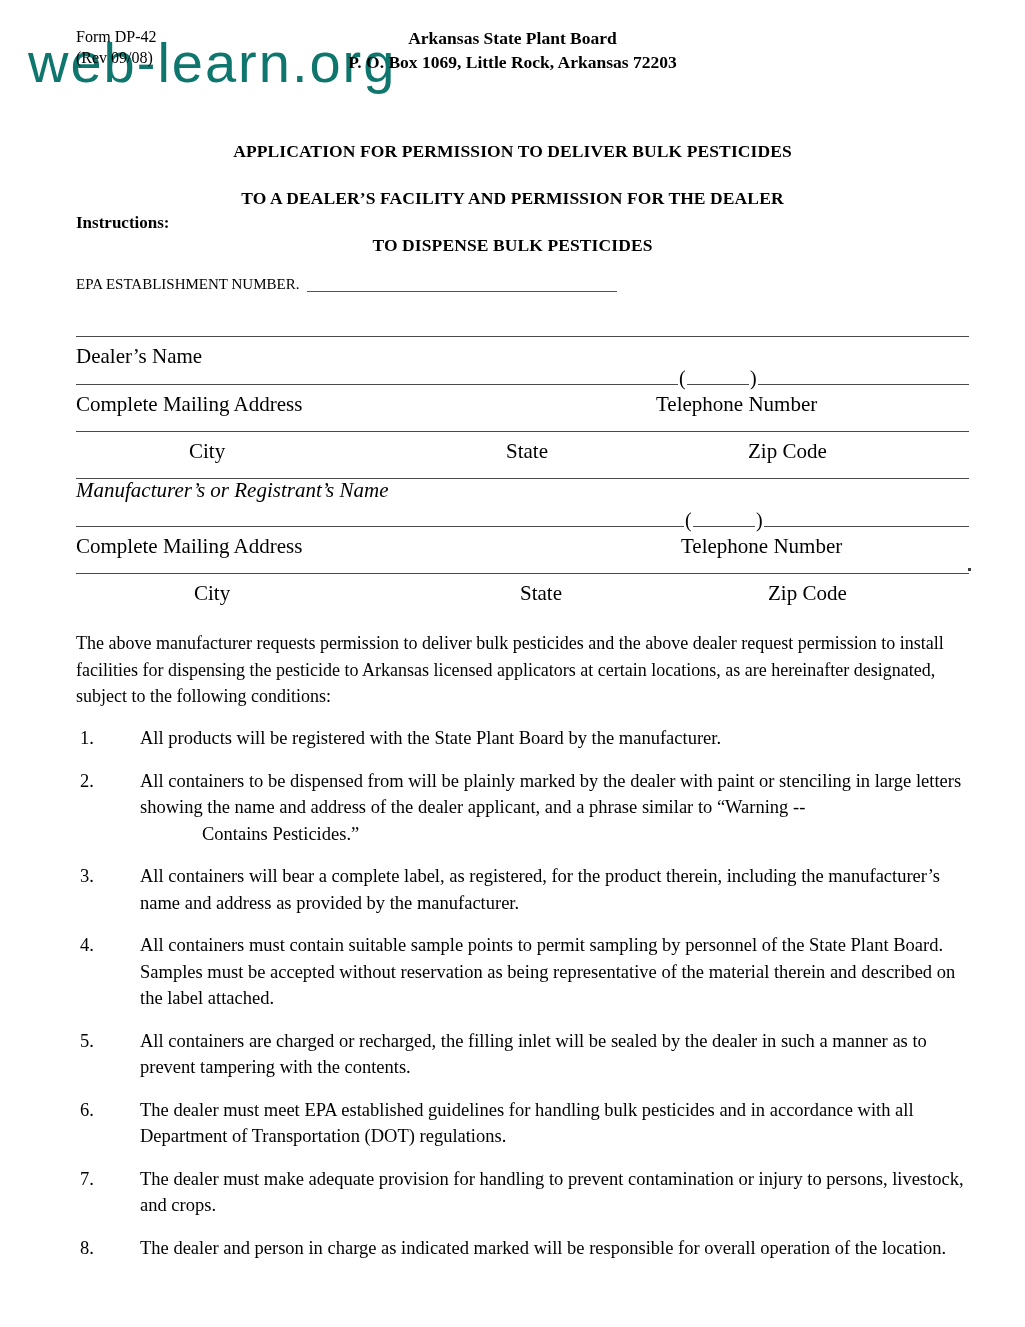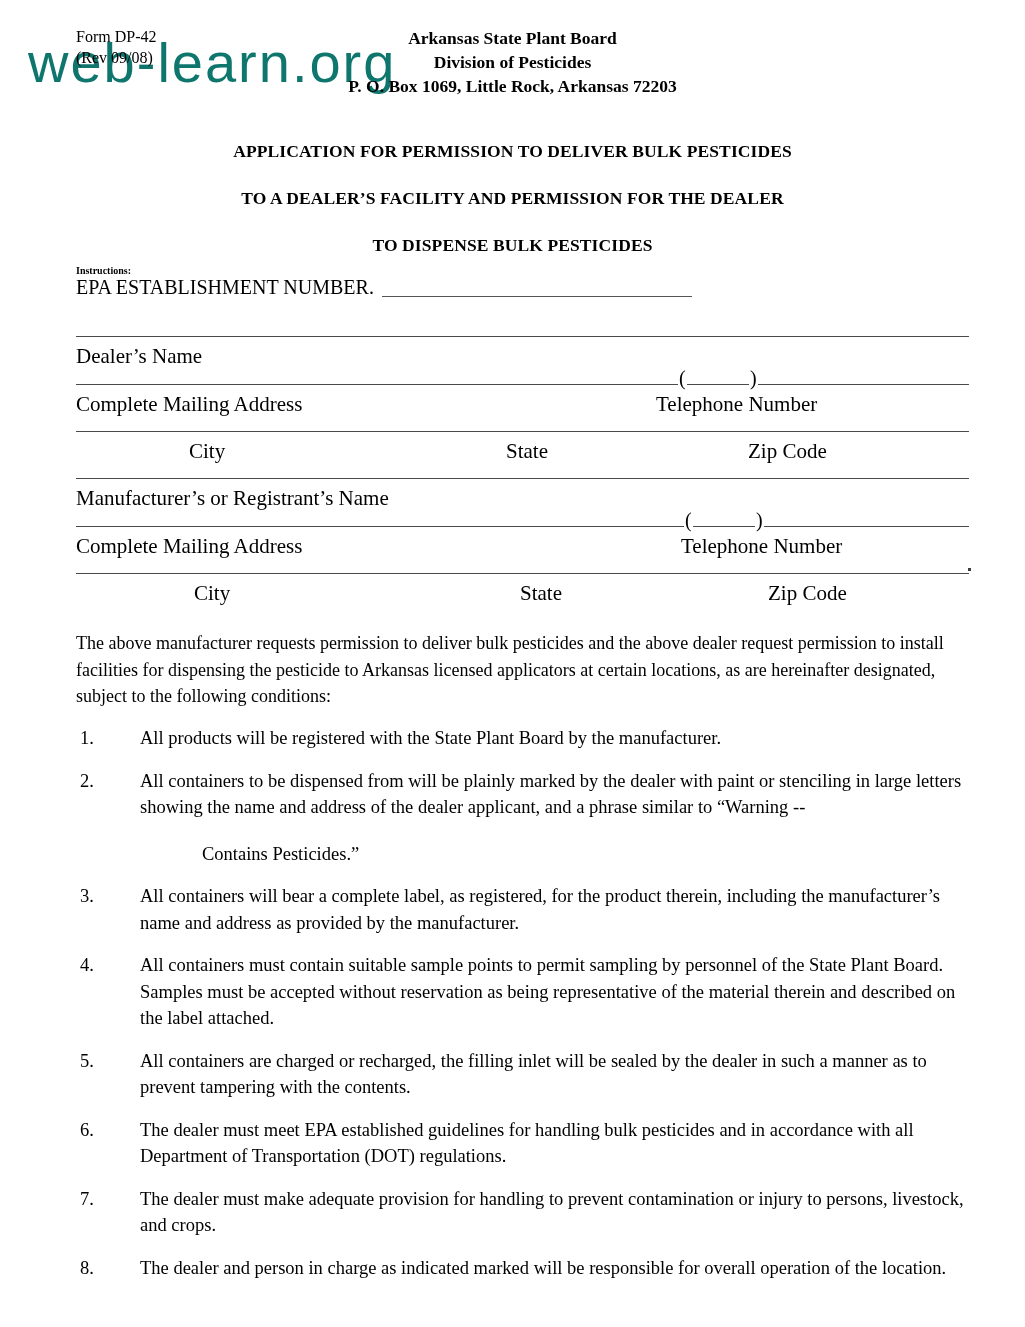--- a/index.html
+++ b/index.html
@@ -76,40 +76,39 @@
     letter-spacing: 0.1px;
   }
   .main-title span { display: block; margin-top: 24px; }
 
   
   .instructions {
     position: absolute;
     left: 76px;
     top: 211px;
     width: 890px;
-    font-size: 10px;
+    font-size: 17px;
     line-height: 24px;
-    margin-top: 48px;
   }
   .instructions .ins-label {
     font-weight: bold;
     float: left;
     width: 112px;
   }
   .instructions .ins-body {
     margin-left: 118px;
     display: block;
   }
 
   
   .epa-row {
     position: absolute;
     left: 76px;
     top: 276px;
-    font-size: 20px;
+    font-size: 15px;
     white-space: nowrap;
   }
   .epa-row .epa-blank {
     display: inline-block;
     width: 310px;
     border-bottom: 1.4px solid #555;
     margin-left: 8px;
     vertical-align: -3px;
     height: 15px;
   }
@@ -188,21 +187,20 @@
 
   <div class="watermark">web-learn.org</div>
 
   <div class="form-id">
     <div>Form DP-42</div>
     <div>(Rev 09/08)</div>
   </div>
 
   <div class="header">
     <span class="hl">Arkansas State Plant Board</span>
-    <span class="hl hl2">Division of Pesticides</span>
     <span class="hl hl3">P. O. Box 1069, Little Rock, Arkansas   72203</span>
   </div>
 
   <div class="main-title">
     <span>APPLICATION FOR PERMISSION TO DELIVER BULK PESTICIDES</span>
     <span>TO A DEALER’S FACILITY AND PERMISSION FOR THE DEALER</span>
     <span>TO DISPENSE BULK PESTICIDES</span>
   </div>
 
   <div class="instructions">
@@ -226,21 +224,21 @@
 
     <div class="rule" style="top:95px;"></div>
     <div class="lbl" style="left:113px;top:105px;">City</div>
     <div class="lbl" style="left:430px;top:105px;">State</div>
     <div class="lbl" style="left:672px;top:105px;">Zip Code</div>
   </div>
 
   <div class="fieldblock" style="top:478px;height:130px;">
 
     <div class="rule" style="top:0px;"></div>
-    <div class="lbl" style="left:0px;top:10px;">Manufacturer’s or Registrant’s Name</div>
+    <div class="lbl" style="left:0px;top:2px;font-style:italic;">Manufacturer’s or Registrant’s Name</div>
 
     <div class="rule" style="top:48px;"></div>
     <div class="paren" style="left:608px;top:33px;">(</div>
     <div class="paren" style="left:679px;top:33px;">)</div>
     <div class="lbl" style="left:0px;top:58px;">Complete Mailing Address</div>
     <div class="lbl" style="left:605px;top:58px;">Telephone Number</div>
 
     <div class="rule" style="top:95px;"></div>
     <div class="enddot" style="left:892px;top:90px;"></div>
     <div class="lbl" style="left:118px;top:105px;">City</div>
@@ -253,21 +251,21 @@
   <div class="numlist">
 
     <div class="item">
       <span class="num">1.</span>
       <span class="txt">All products will be registered with the State Plant Board by the manufacturer.</span>
     </div>
 
     <div class="item">
       <span class="num">2.</span>
       <span class="txt">All containers to be dispensed from will be plainly marked by the dealer with paint or stenciling in large letters showing the name and address of the dealer applicant, and a phrase similar to “Warning --</span>
-      <span class="sub" style="display:block;padding-left:62px;margin-top:20px;">Contains Pesticides.”</span>
+      <span class="sub" style="display:block;padding-left:62px;">Contains Pesticides.”</span>
     </div>
 
     <div class="item">
       <span class="num">3.</span>
       <span class="txt">All containers will bear a complete label, as registered, for the product therein, including the manufacturer’s name and address as provided by the manufacturer.</span>
     </div>
 
     <div class="item">
       <span class="num">4.</span>
       <span class="txt">All containers must contain suitable sample points to permit sampling by personnel of the State Plant Board.  Samples must be accepted without reservation as being representative of the material therein and described on the label attached.</span>

